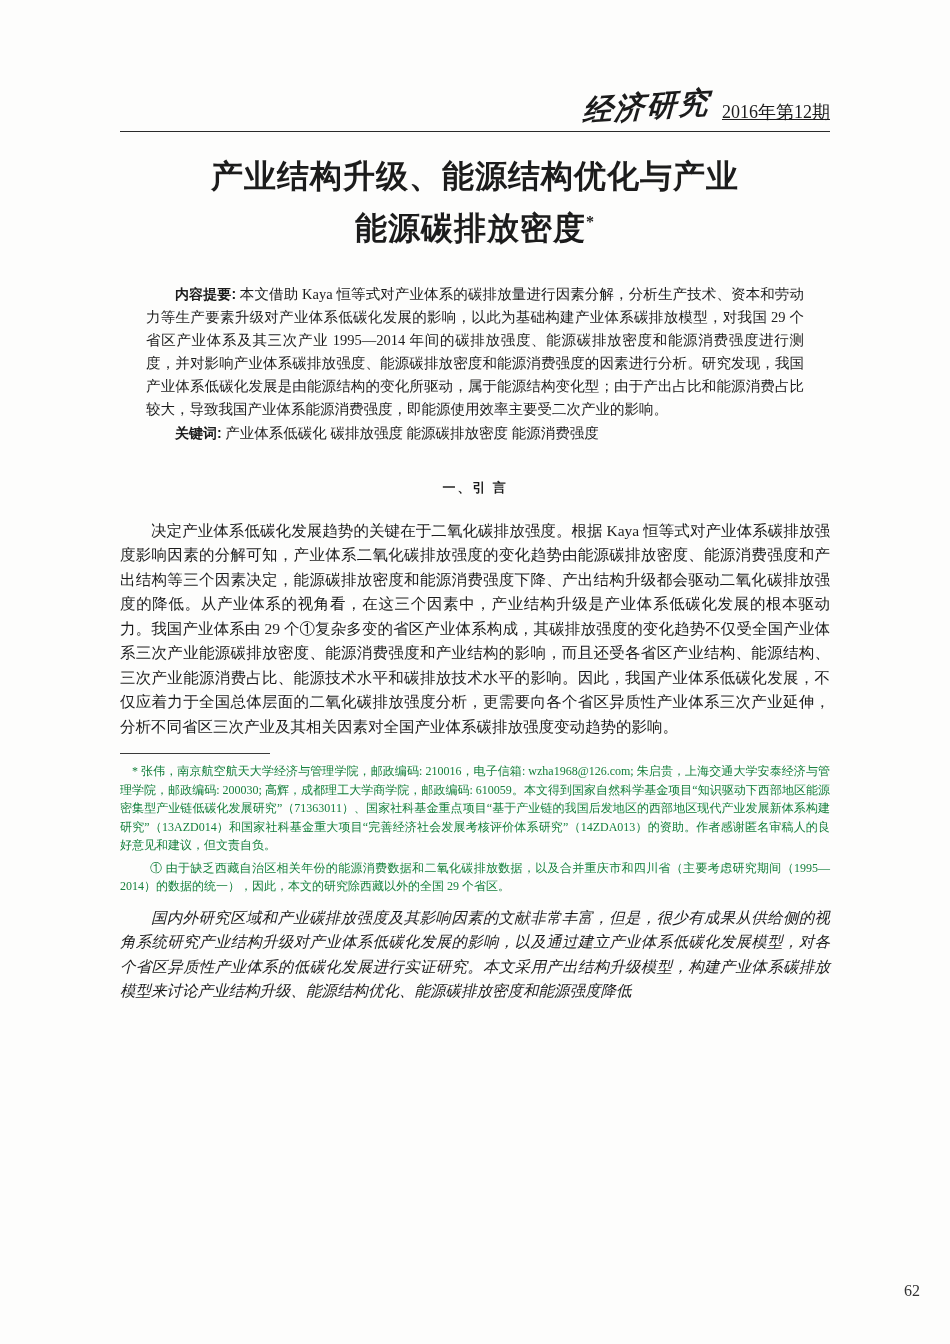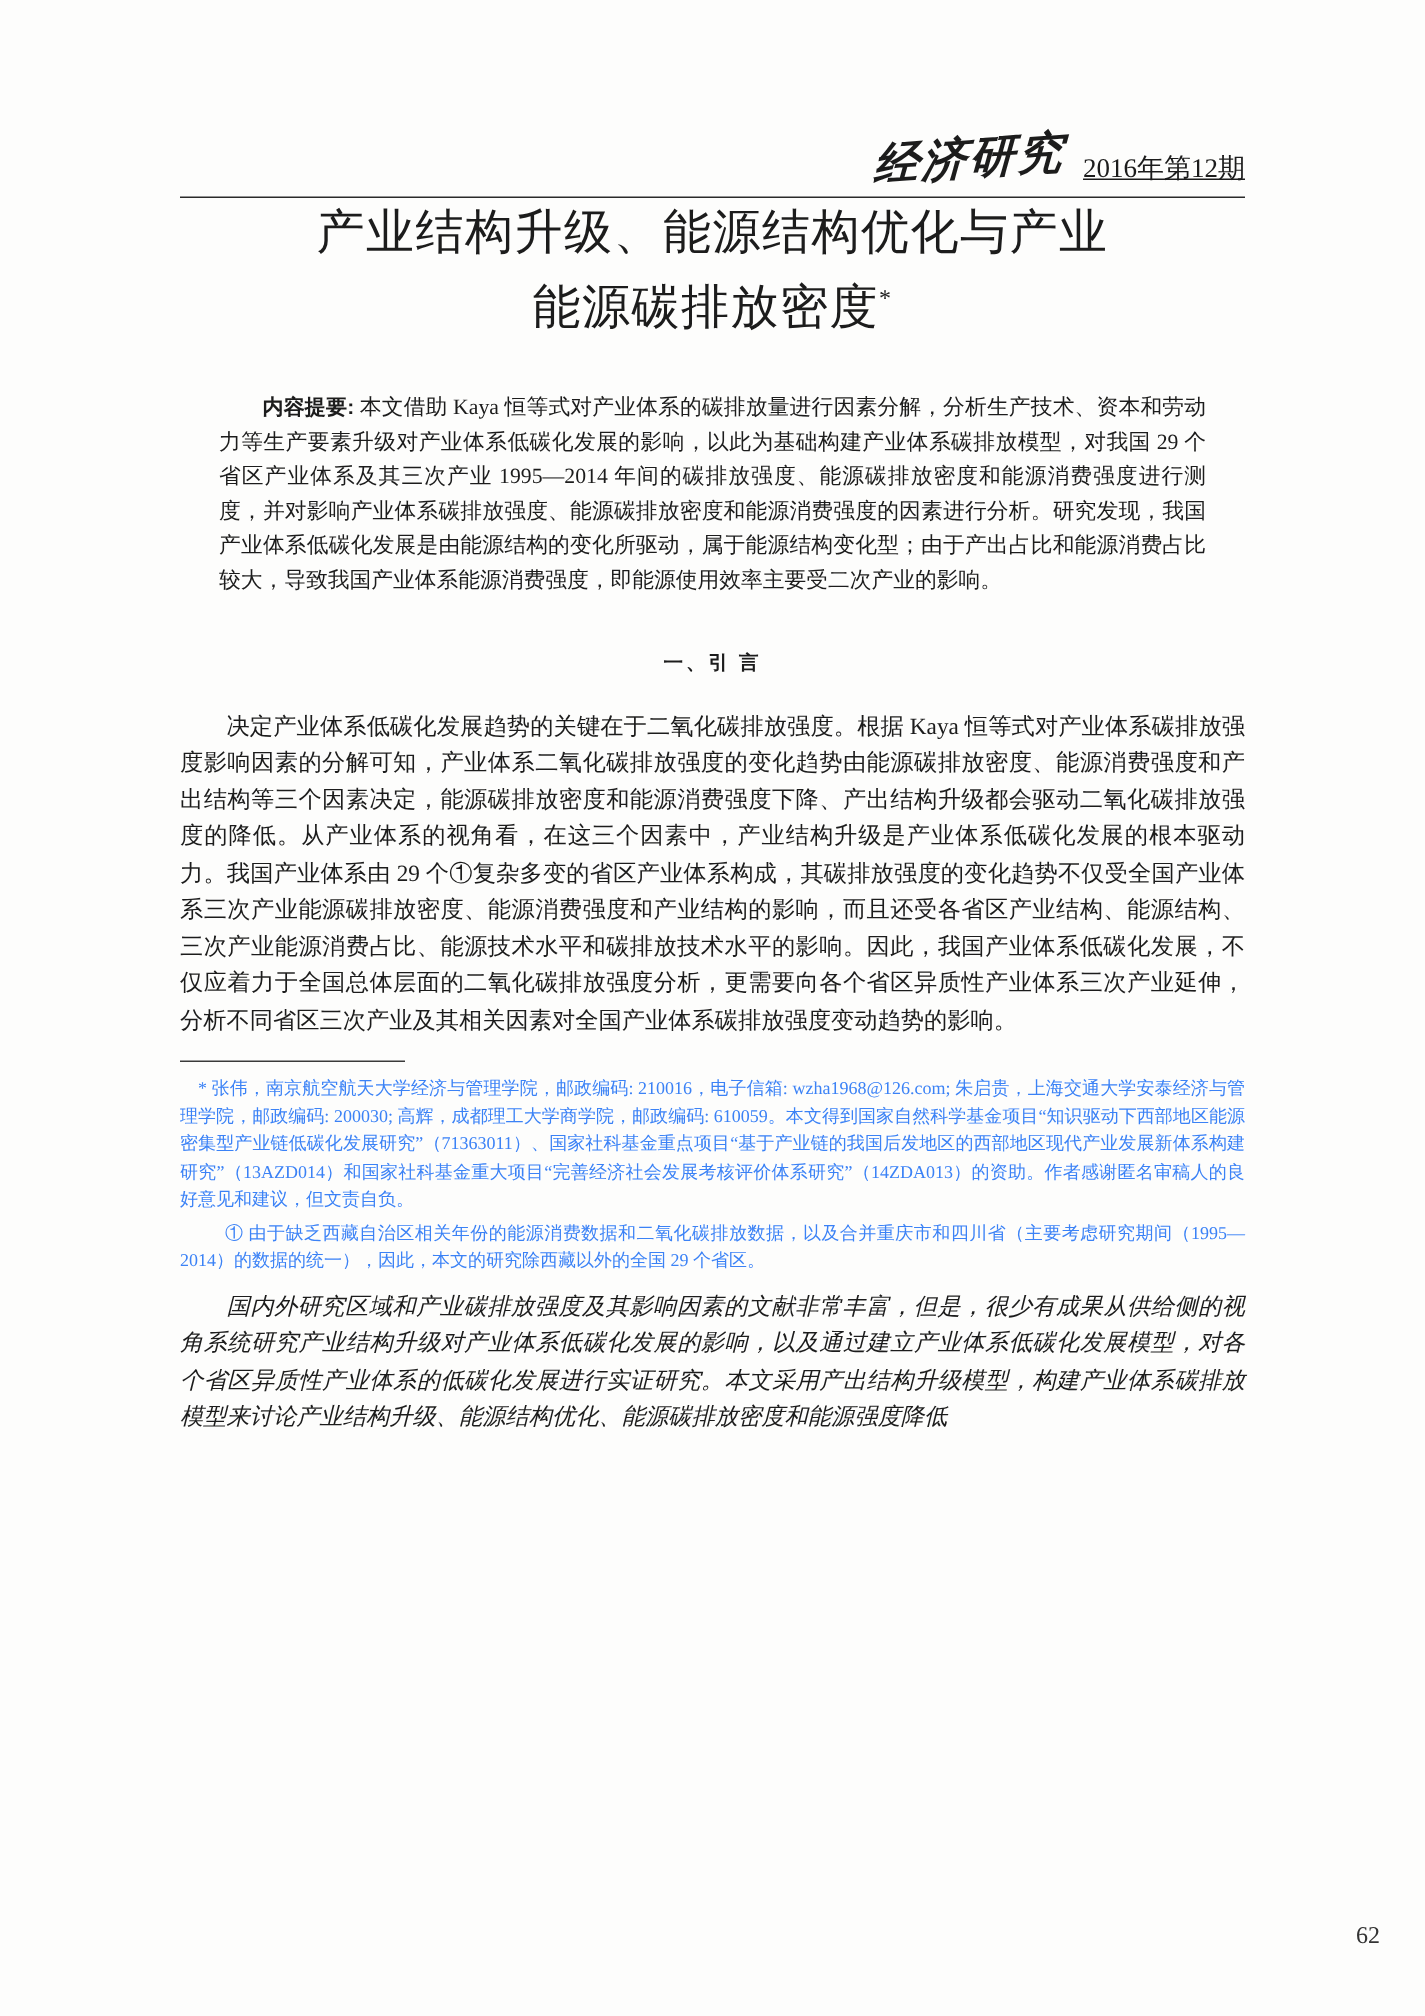--- a/index.html
+++ b/index.html
@@ -41,24 +41,25 @@
   }
   .issue {
     font-size: 18px;
     line-height: 1.2;
     padding-bottom: 2px;
     white-space: nowrap;
     text-decoration: underline;
   }
   
   .title {
+    margin-top: 22px;
     text-align: center;
     font-size: 32px;
     line-height: 45px;
-    font-weight: 400;
+    font-weight: 700;
     letter-spacing: 1px;
   }
   .title sup {
     font-size: 16px;
     vertical-align: super;
   }
   
   .authors {
     margin-top: 26px;
     text-align: center;
@@ -94,21 +95,21 @@
   .fn-rule {
     width: 150px;
     border: none;
     border-top: 1.2px solid #3a3a3a;
     margin: 14px 0 8px 0;
   }
   .footnote {
     font-size: 12px;
     line-height: 18.5px;
     text-align: justify;
-    color: #3b82f6;
+    color: #15803d;
   }
   .footnote.fn-star { text-indent: 1em; }
   .footnote.fn-one  { text-indent: 2.5em; margin-top: 4px; }
   .body-para.continued { margin-top: 10px; font-style: italic; }
   
   .page-number {
     position: absolute;
     right: 30px;
     bottom: 44px;
     font-size: 16px;
@@ -124,20 +125,21 @@
     <div class="header-row">
       <div class="logo">经济研究</div>
       <div class="issue">2016年第12期</div>
     </div>
 
     <h1 class="title"><span>产业结构升级、能源结构优化与产业</span><br><span>能源碳排放密度</span><sup>*</sup></h1>
 
 
     <div class="abstract">
       <p class="abs-para"><span class="abs-label">内容提要:</span><span> 本文借助 Kaya 恒等式对产业体系的碳排放量进行因素分解，分析生产技术、资本和劳动力等生产要素升级对产业体系低碳化发展的影响，以此为基础构建产业体系碳排放模型，对我国 29 个省区产业体系及其三次产业 1995—2014 年间的碳排放强度、能源碳排放密度和能源消费强度进行测度，并对影响产业体系碳排放强度、能源碳排放密度和能源消费强度的因素进行分析。研究发现，我国产业体系低碳化发展是由能源结构的变化所驱动，属于能源结构变化型；由于产出占比和能源消费占比较大，导致我国产业体系能源消费强度，即能源使用效率主要受二次产业的影响。</span></p>
+      <p class="kw-line"><span class="kw-label">关键词:</span><span> 产业体系低碳化  碳排放强度  能源碳排放密度  能源消费强度</span></p>
     </div>
 
     <h2 class="sec-heading">一、引  言</h2>
 
     <p class="body-para">决定产业体系低碳化发展趋势的关键在于二氧化碳排放强度。根据 Kaya 恒等式对产业体系碳排放强度影响因素的分解可知，产业体系二氧化碳排放强度的变化趋势由能源碳排放密度、能源消费强度和产出结构等三个因素决定，能源碳排放密度和能源消费强度下降、产出结构升级都会驱动二氧化碳排放强度的降低。从产业体系的视角看，在这三个因素中，产业结构升级是产业体系低碳化发展的根本驱动力。我国产业体系由 29 个①复杂多变的省区产业体系构成，其碳排放强度的变化趋势不仅受全国产业体系三次产业能源碳排放密度、能源消费强度和产业结构的影响，而且还受各省区产业结构、能源结构、三次产业能源消费占比、能源技术水平和碳排放技术水平的影响。因此，我国产业体系低碳化发展，不仅应着力于全国总体层面的二氧化碳排放强度分析，更需要向各个省区异质性产业体系三次产业延伸，分析不同省区三次产业及其相关因素对全国产业体系碳排放强度变动趋势的影响。</p>
 
     <hr class="fn-rule">
 
     <p class="footnote fn-star">* 张伟，南京航空航天大学经济与管理学院，邮政编码: 210016，电子信箱: wzha1968@126.com; 朱启贵，上海交通大学安泰经济与管理学院，邮政编码: 200030; 高辉，成都理工大学商学院，邮政编码: 610059。本文得到国家自然科学基金项目“知识驱动下西部地区能源密集型产业链低碳化发展研究”（71363011）、国家社科基金重点项目“基于产业链的我国后发地区的西部地区现代产业发展新体系构建研究”（13AZD014）和国家社科基金重大项目“完善经济社会发展考核评价体系研究”（14ZDA013）的资助。作者感谢匿名审稿人的良好意见和建议，但文责自负。</p>
     <p class="footnote fn-one">① 由于缺乏西藏自治区相关年份的能源消费数据和二氧化碳排放数据，以及合并重庆市和四川省（主要考虑研究期间（1995—2014）的数据的统一），因此，本文的研究除西藏以外的全国 29 个省区。</p>

